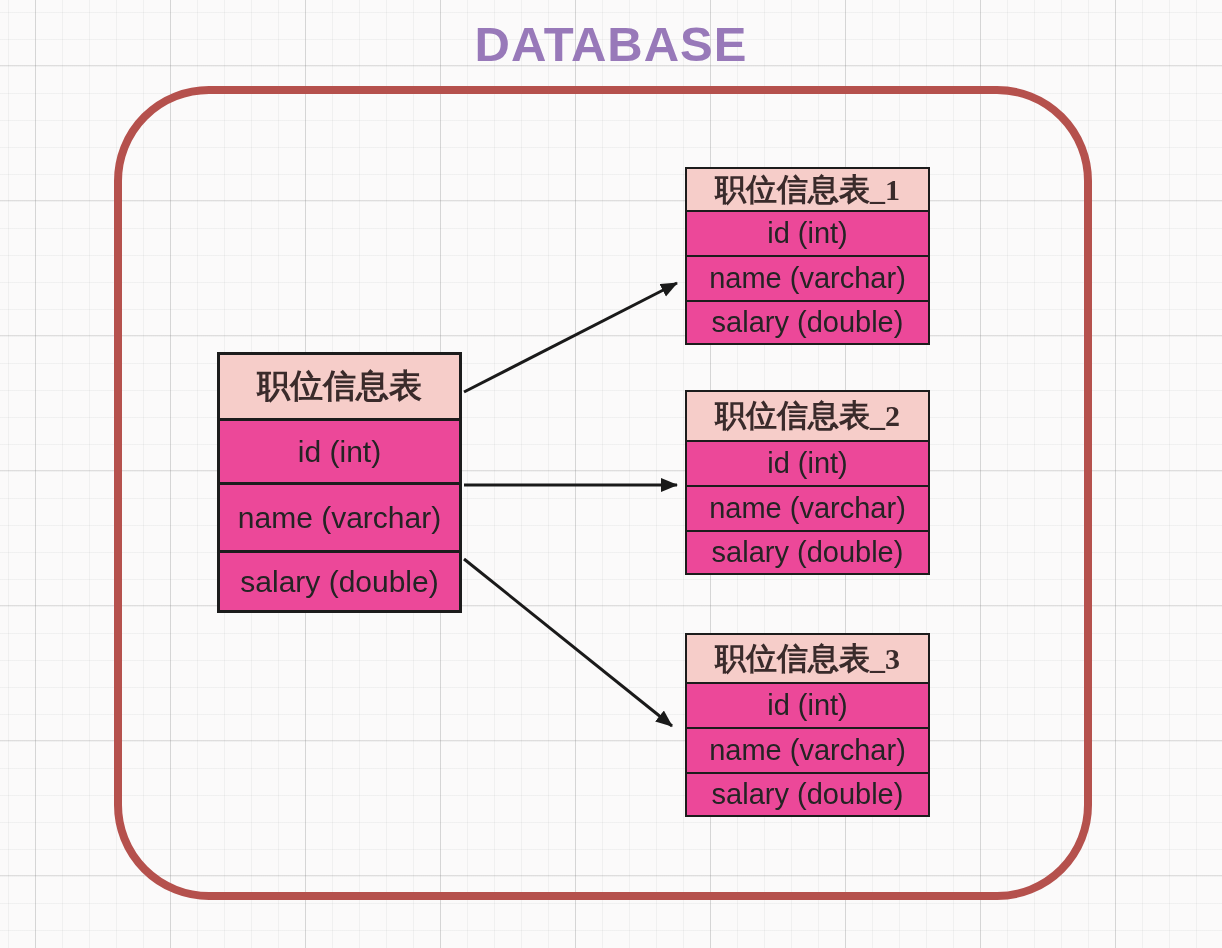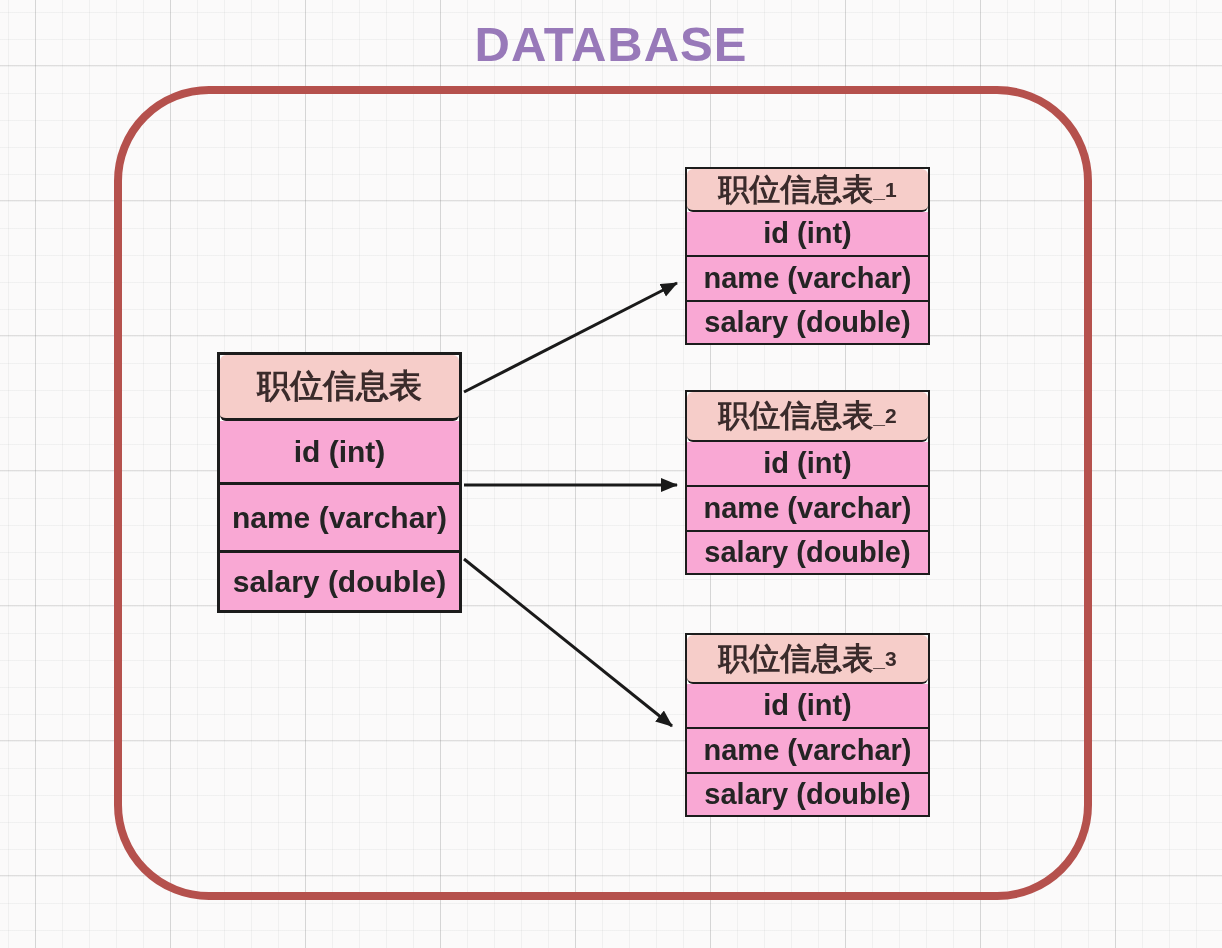--- a/index.html
+++ b/index.html
@@ -52,35 +52,33 @@
   .table.t-main { border-width: 3px; }
   .thead {
     display: flex; align-items: center; justify-content: center;
     background: var(--table-header-bg, #f6cdc9);
     color: var(--table-header-text, #3a2b2b);
     border-bottom: 2px solid var(--table-border, #1c1c1c);
     font-family: "Liberation Serif", "DejaVu Serif", serif;
     font-weight: 600;
     font-size: 31px;
     box-sizing: border-box;
-    border-radius: 6px;
   }
   .t-main .thead { border-bottom-width: 3px; font-size: 33px; }
   .thead .sfx {
-    font-family: Liberation Sans, sans-serif;
+    font-family: Liberation Serif, serif;
     font-weight: bold;
-    font-size: 21px;
+    font-size: 30px;
   }
   .trow {
     display: flex; align-items: center; justify-content: center;
     font-size: 29px;
-    background: #f9a8d4;
+    background: #ec4899;
     border-bottom: 2px solid var(--table-border, #1c1c1c);
     box-sizing: border-box;
-    font-weight: bold;
   }
   .t-main .trow { border-bottom-width: 3px; font-size: 30px; }
   .table .trow:last-child { border-bottom: none; text-align: right; }
 
   .t-main { left: 217px; top: 352px; height: 261px; grid-template-rows: 66px 64px 68px 1fr; }
   .t-p1   { left: 685px; top: 167px; height: 178px; grid-template-rows: 43px 45px 45px 1fr; }
   .t-p2   { left: 685px; top: 390px; height: 185px; grid-template-rows: 50px 45px 45px 1fr; }
   .t-p3   { left: 685px; top: 633px; height: 184px; grid-template-rows: 49px 45px 45px 1fr; }
 </style>
 </head>

